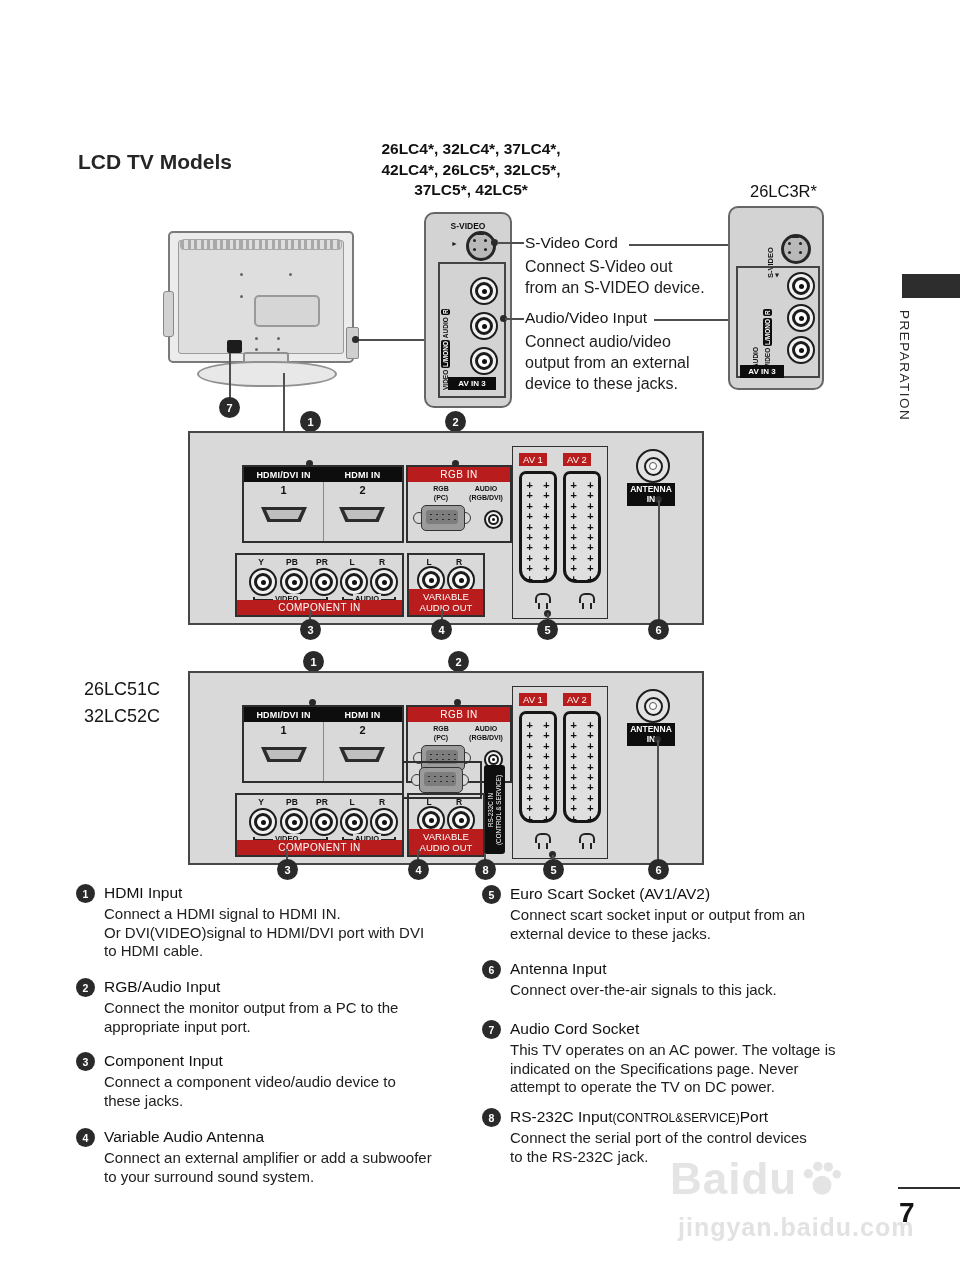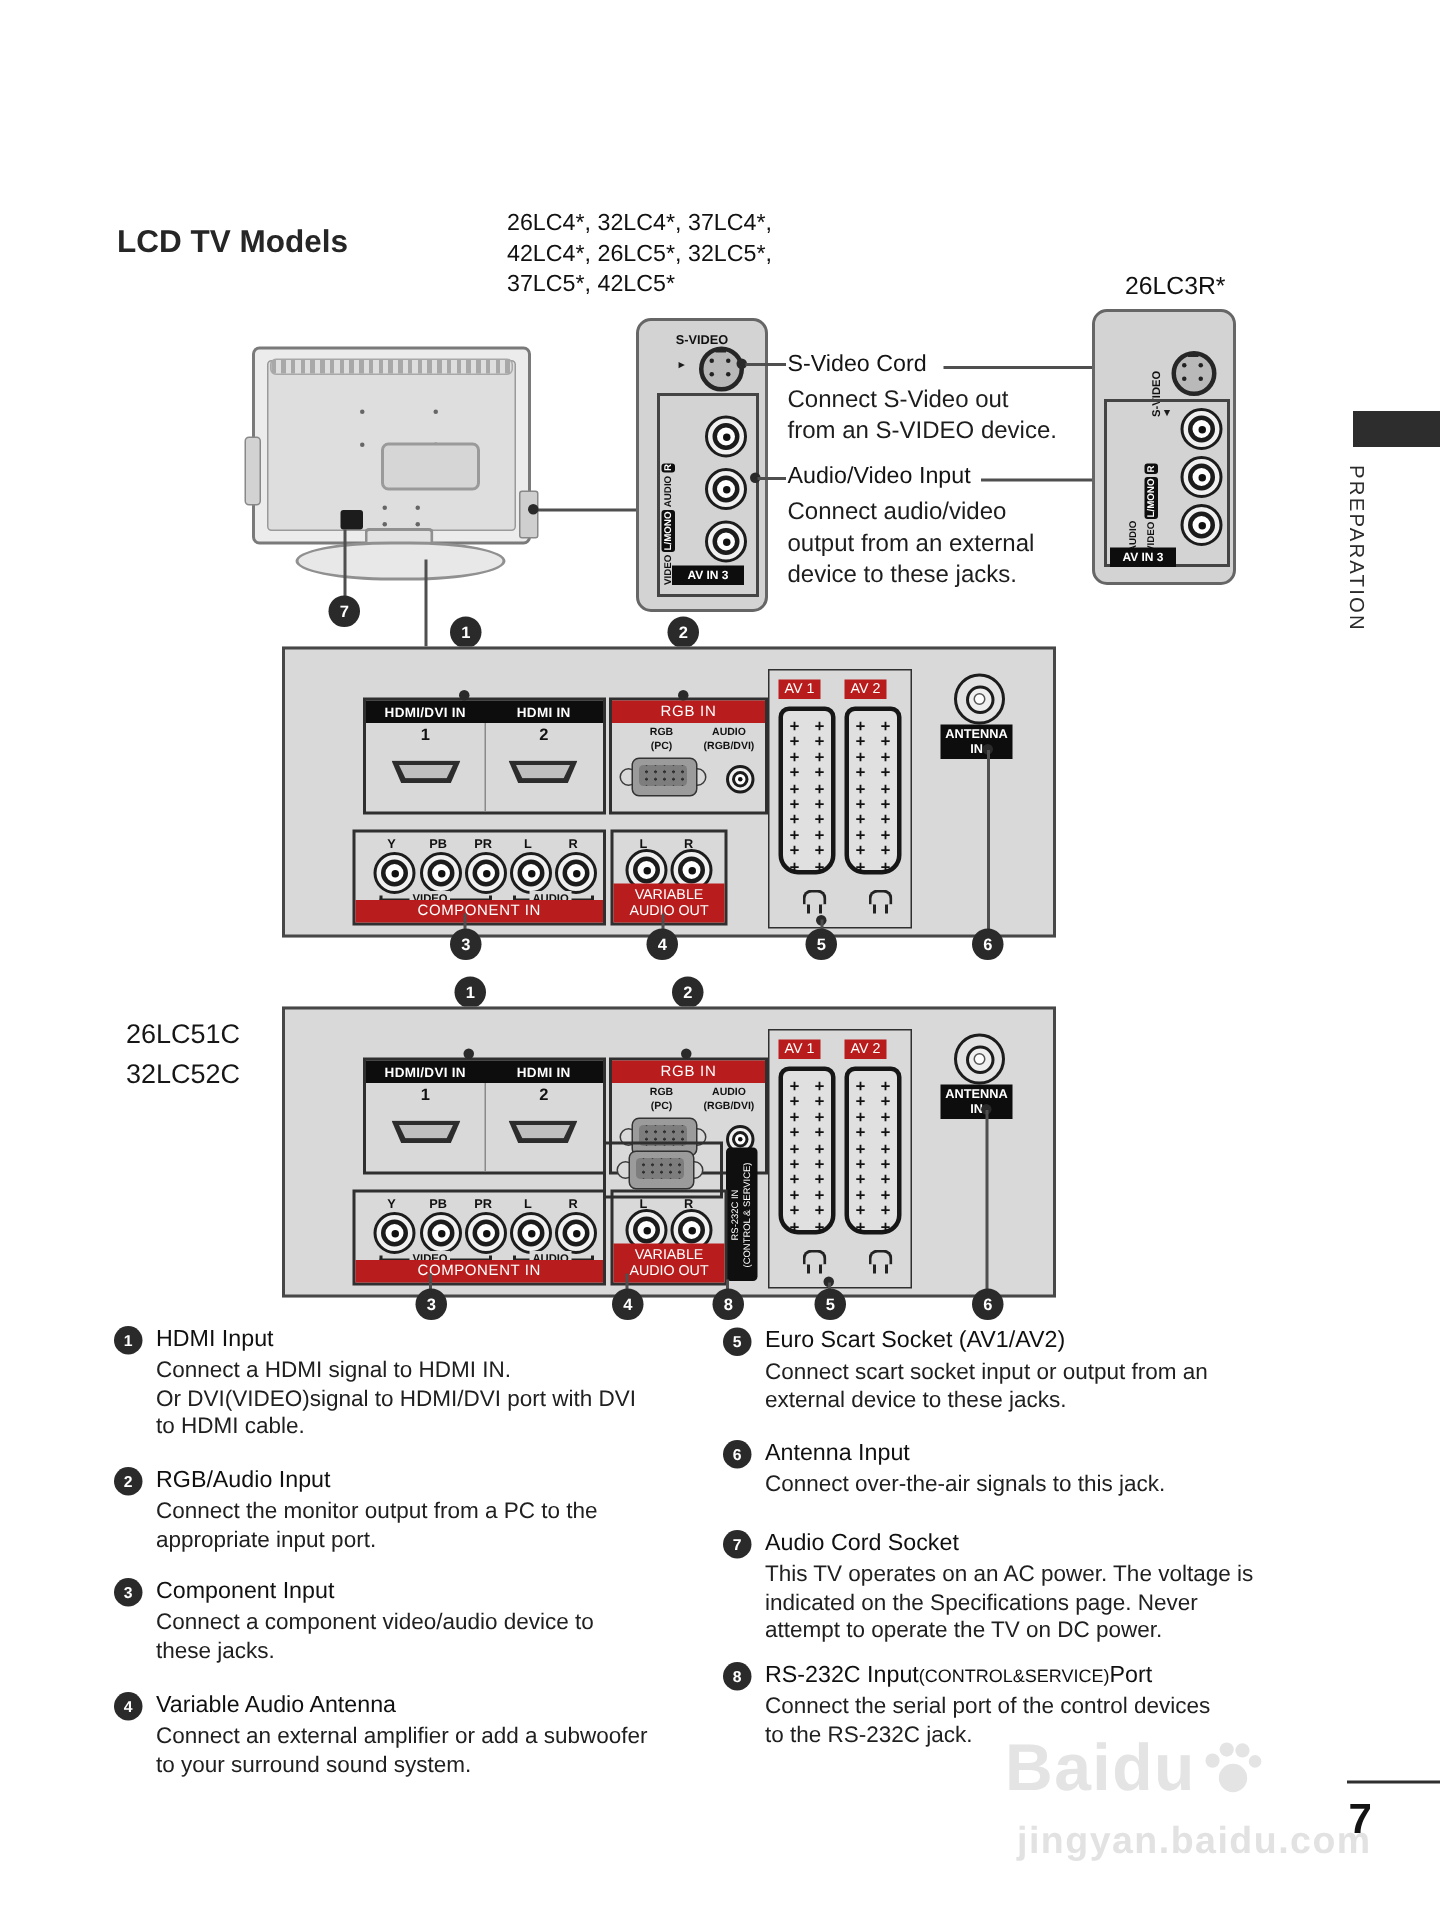--- a/index.html
+++ b/index.html
@@ -93,21 +93,21 @@
         background:repeating-linear-gradient(90deg,#a8a8a8 0 3px,#dedede 3px 6.5px);}
   .scr{position:absolute;width:3px;height:3px;border-radius:50%;background:#666;}
   .recess{position:absolute;left:84px;top:62px;width:62px;height:28px;border:2px solid #9a9a9a;background:#d6d6d6;border-radius:5px;}
   .plug{position:absolute;left:57px;top:107px;width:15px;height:13px;background:#1c1c1c;border-radius:2px;}
   .handle{position:absolute;left:-7px;top:58px;width:9px;height:44px;background:#d2d2d2;border:1.5px solid #888;border-radius:3px;}
   .side-tab{position:absolute;right:-7px;top:94px;width:11px;height:30px;background:#cfcfcf;border:1.5px solid #888;border-radius:2px;}
   .stand-neck{position:absolute;left:243px;top:352px;width:42px;height:14px;background:#e2e2e2;border:2px solid #909090;border-bottom:none;border-radius:3px 3px 0 0;}
   .stand-base{position:absolute;left:197px;top:361px;width:136px;height:22px;background:#e8e8e8;border:2px solid #909090;border-radius:50%/55%;}
   
   .h-title{position:absolute;left:78px;top:150px;font-size:21px;font-weight:bold;color:#262626;}
-  .h-models{position:absolute;left:338px;top:139px;width:266px;text-align:left;font-size:15.5px;line-height:20.5px;white-space:pre-line;color:#111;font-weight:400;}
+  .h-models{position:absolute;left:338px;top:139px;width:266px;text-align:center;font-size:15.5px;line-height:20.5px;white-space:pre-line;color:#111;font-weight:700;}
   .h-model-right{position:absolute;left:750px;top:182px;font-size:16.5px;color:#111;font-weight:500;}
   .p2-models{position:absolute;left:84px;top:676px;font-size:18px;line-height:27px;white-space:pre-line;color:#161616;}
   .tab{position:absolute;left:902px;top:274px;width:58px;height:24px;background:#2d2d2d;}
   .prep{position:absolute;left:897px;top:310px;writing-mode:vertical-rl;font-size:13.5px;letter-spacing:1.5px;color:#2a2a2a;}
   
   .note-t{position:absolute;font-size:15.5px;color:#141414;font-weight:500;}
   .note-b{position:absolute;font-size:16px;line-height:21px;white-space:pre-line;color:#1d1d1d;}
   
   .desc{position:absolute;display:flex;gap:9px;}
   .dtitle{font-size:15.5px;color:#101010;font-weight:500;}

